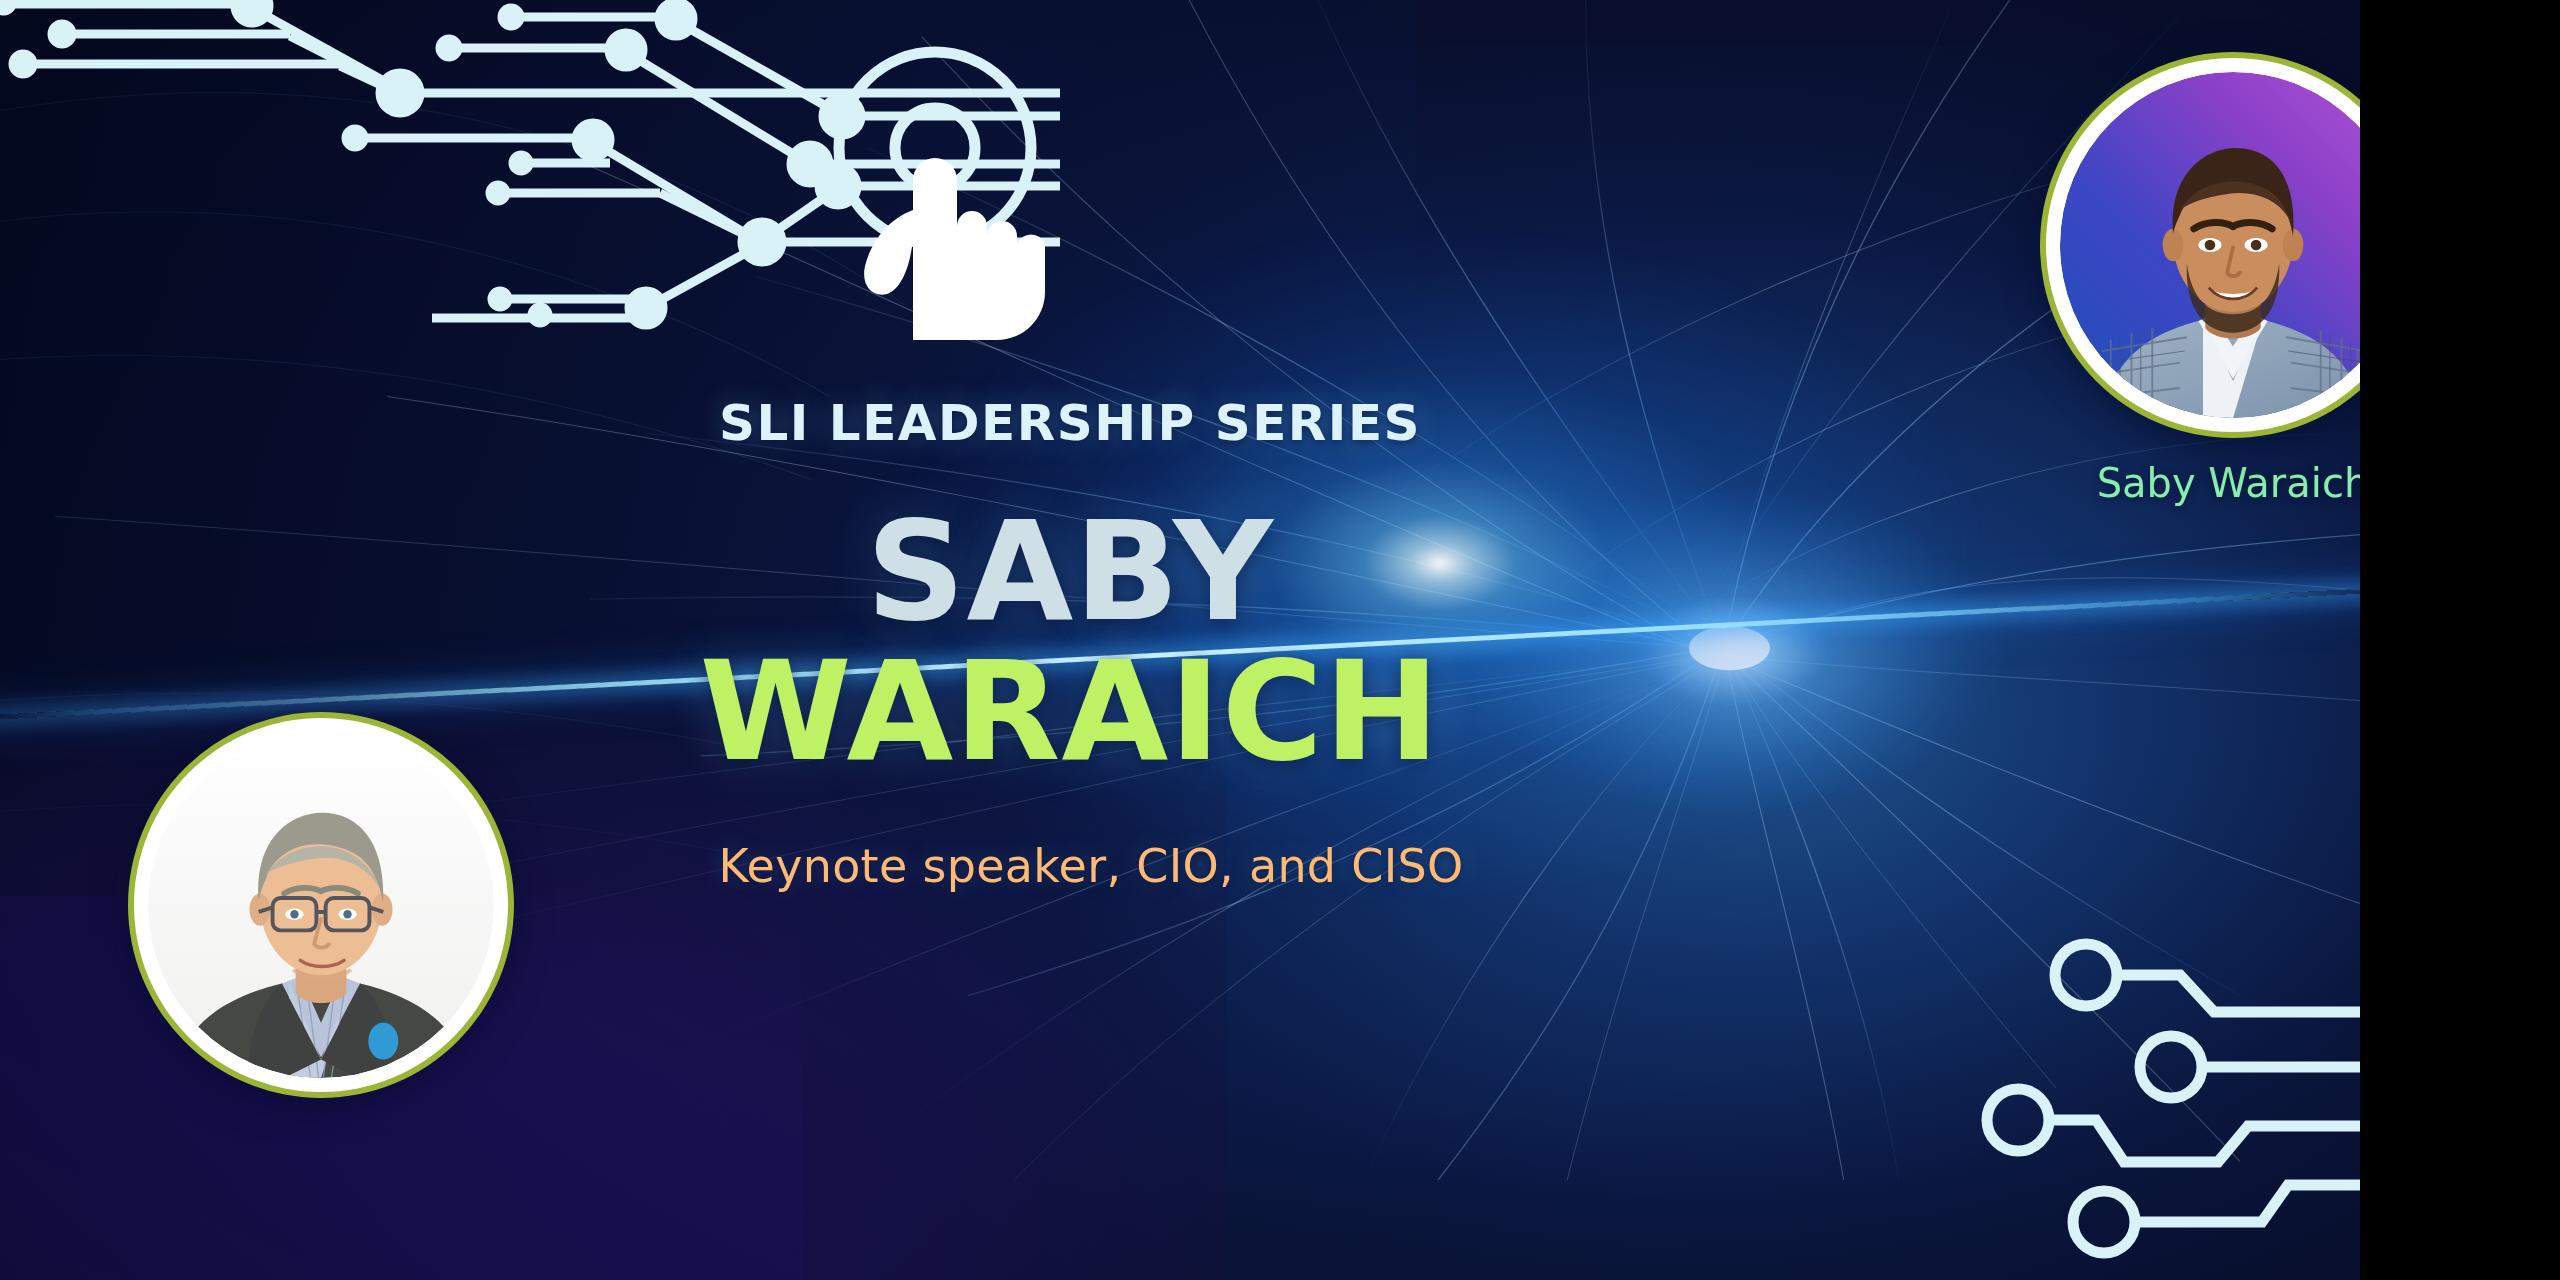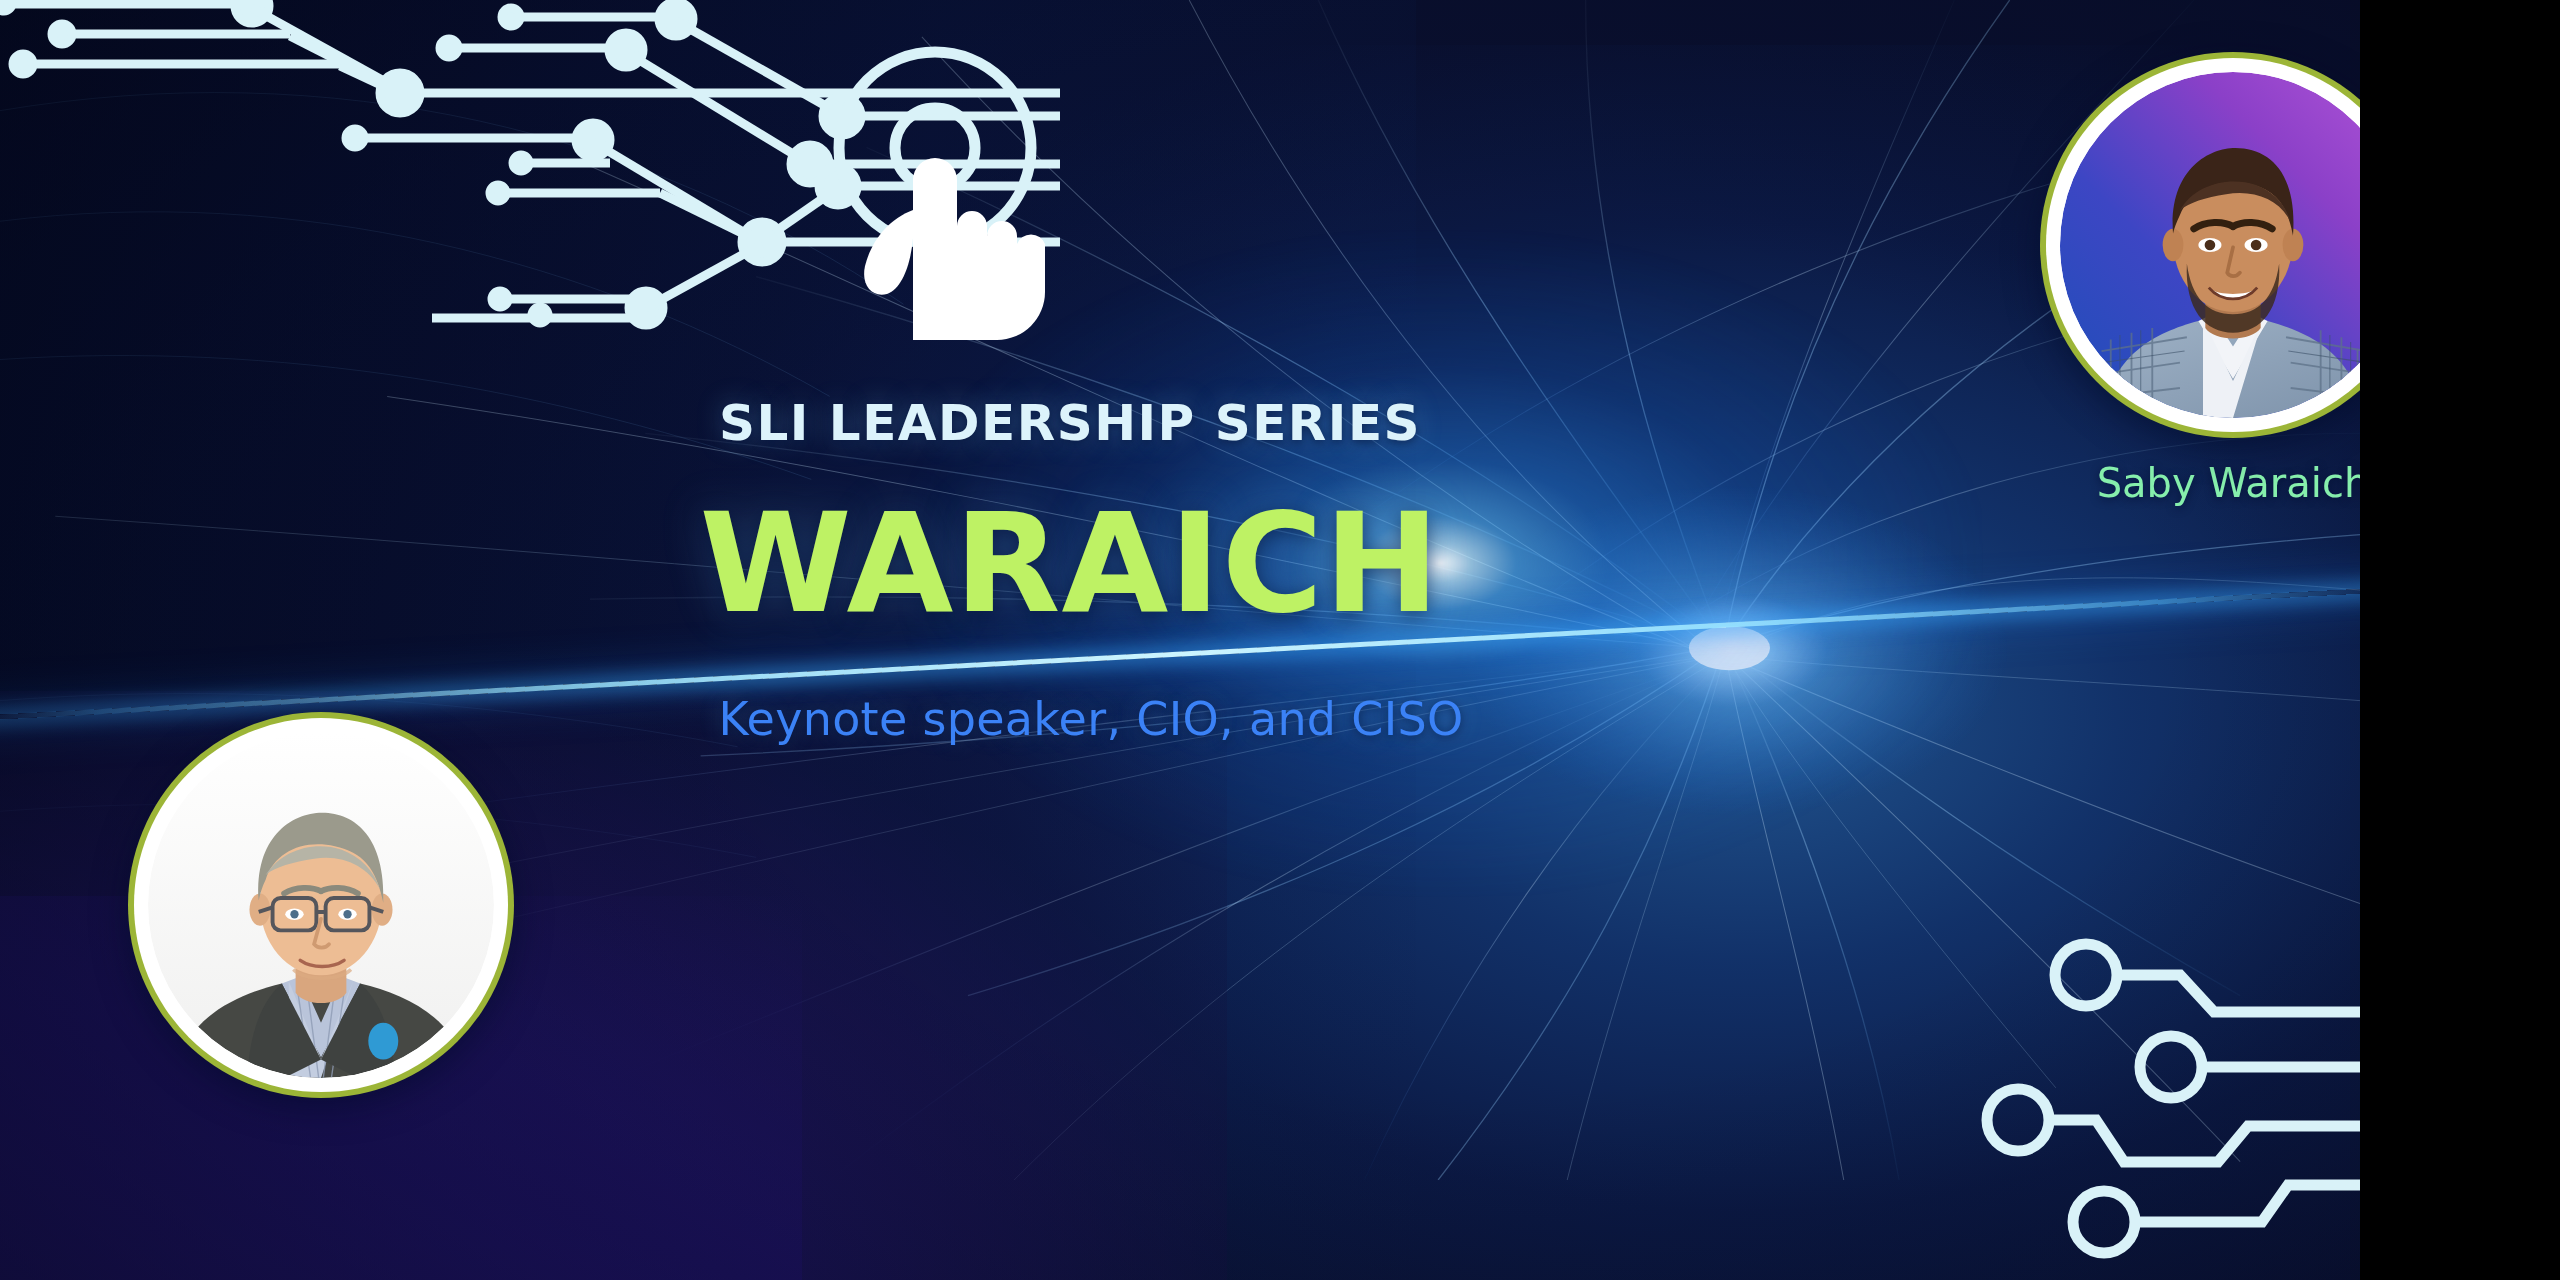--- a/index.html
+++ b/index.html
@@ -82,21 +82,21 @@
     letter-spacing:1px;
     margin-top:46px;
     text-shadow:0 4px 20px rgba(3,18,56,.62), 0 0 46px rgba(110,195,255,.28);
   }
   .bigname .l1{display:block;color:#cfdfe6;}
   .bigname .l2{display:block;color:#bef264;margin-top:-8px;text-align:center;}
   .tagline{
     margin-top:54px;
     font-family:"DejaVu Sans", sans-serif;
     font-weight:400;font-size:46px;letter-spacing:.3px;
-    color:#3b82f6;
+    color:#fdba74;
     text-shadow:0 2px 10px rgba(4,20,60,.70), 0 0 22px rgba(120,200,255,.30);
     white-space:nowrap;
     margin-left:42px;
   }
 
   
   .portrait{position:absolute;}
   .pframe{
     position:relative;width:100%;aspect-ratio:1/1;border-radius:50%;
     background:#9cb537;
@@ -283,20 +283,21 @@
       <circle cx="52" cy="190" r="31"></circle>
       <path d="M83 190 L130 190 L158 232 L252 232 L282 196 L400 196"></path>
       <circle cx="138" cy="292" r="31"></circle>
       <path d="M169 292 L296 292 L322 255 L400 255"></path>
     </g>
   </svg>
 
   <div class="text-col">
     <div class="eyebrow">SLI LEADERSHIP SERIES</div>
     <div class="bigname">
+      <span class="l1">SABY</span>
       <span class="l2">WARAICH</span>
     </div>
     <div class="tagline">Keynote speaker, CIO, and CISO</div>
   </div>
 
   <div class="portrait portrait-saby">
     <div class="pframe">
       <div class="pframe-inner">
         <div class="pphoto">
           <svg viewBox="0 0 300 300" width="100%" height="100%">

